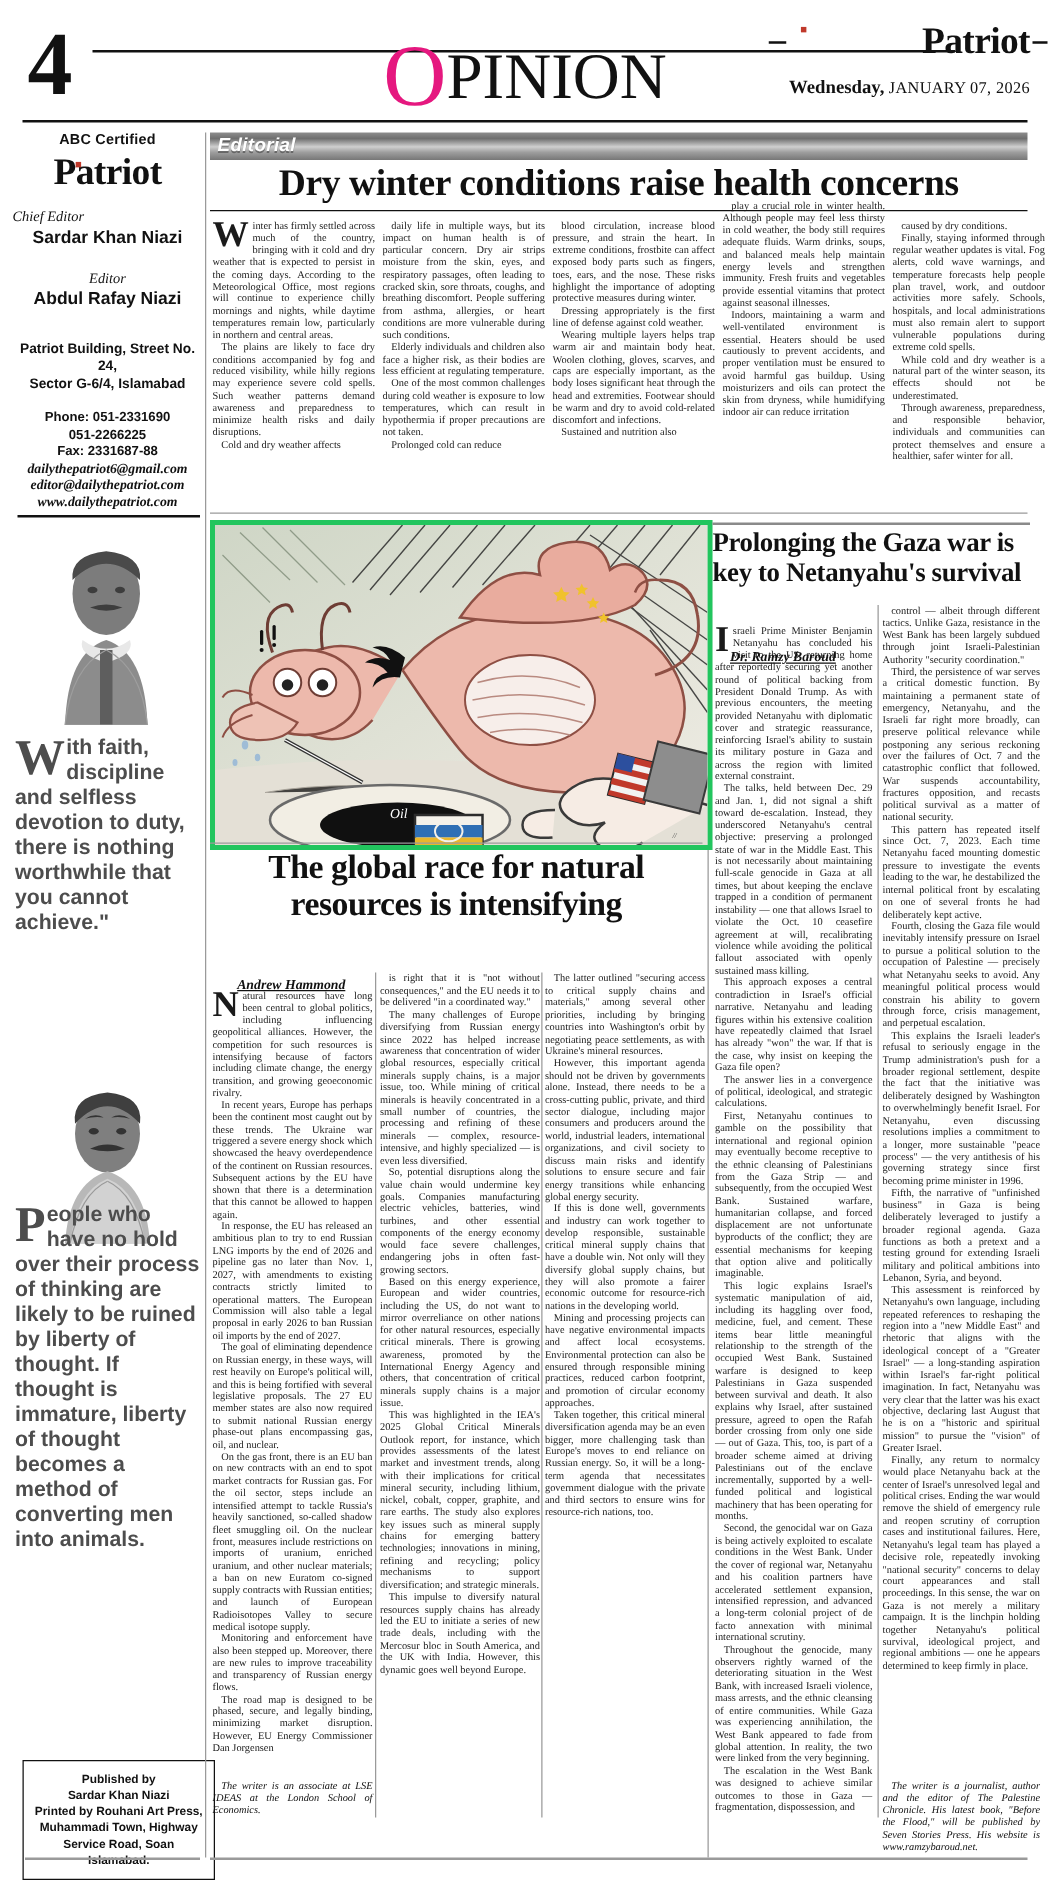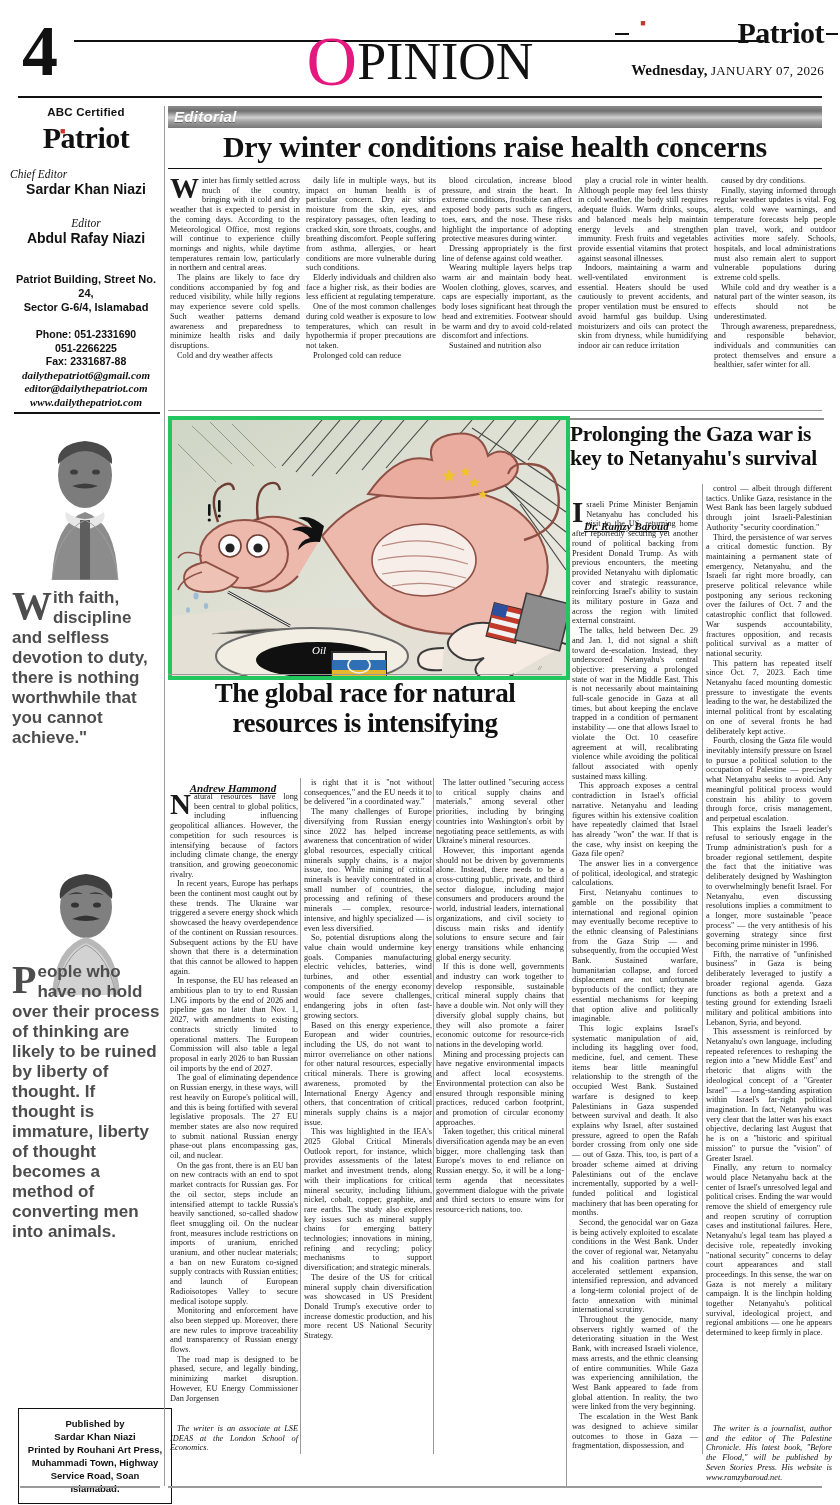--- a/index.html
+++ b/index.html
@@ -205,21 +205,21 @@
       <p>Elderly individuals and children also face a higher risk, as their bodies are less efficient at regulating temperature.</p>
       <p>One of the most common challenges during cold weather is exposure to low temperatures, which can result in hypothermia if proper precautions are not taken.</p>
       <p>Prolonged cold can reduce</p>
     </div>
   <div class="bodytext" style="position:absolute;left:442px;top:176px;width:130px;height:228px;overflow:hidden;">
       <p>blood circulation, increase blood pressure, and strain the heart. In extreme conditions, frostbite can affect exposed body parts such as fingers, toes, ears, and the nose. These risks highlight the importance of adopting protective measures during winter.</p>
       <p>Dressing appropriately is the first line of defense against cold weather.</p>
       <p>Wearing multiple layers helps trap warm air and maintain body heat. Woolen clothing, gloves, scarves, and caps are especially important, as the body loses significant heat through the head and extremities. Footwear should be warm and dry to avoid cold-related discomfort and infections.</p>
       <p>Sustained and nutrition also</p>
     </div>
-  <div class="bodytext" style="position:absolute;left:578px;top:176px;width:130px;height:228px;overflow:hidden;">
+  <div class="bodytext" style="position:absolute;left:578px;top:160px;width:130px;height:228px;overflow:hidden;">
       <p>play a crucial role in winter health. Although people may feel less thirsty in cold weather, the body still requires adequate fluids. Warm drinks, soups, and balanced meals help maintain energy levels and strengthen immunity. Fresh fruits and vegetables provide essential vitamins that protect against seasonal illnesses.</p>
       <p>Indoors, maintaining a warm and well-ventilated environment is essential. Heaters should be used cautiously to prevent accidents, and proper ventilation must be ensured to avoid harmful gas buildup. Using moisturizers and oils can protect the skin from dryness, while humidifying indoor air can reduce irritation</p>
     </div>
   <div class="bodytext" style="position:absolute;left:714px;top:176px;width:122px;height:228px;overflow:hidden;">
       <p>caused by dry conditions.</p>
       <p>Finally, staying informed through regular weather updates is vital. Fog alerts, cold wave warnings, and temperature forecasts help people plan travel, work, and outdoor activities more safely. Schools, hospitals, and local administrations must also remain alert to support vulnerable populations during extreme cold spells.</p>
       <p>While cold and dry weather is a natural part of the winter season, its effects should not be underestimated.</p>
       <p>Through awareness, preparedness, and responsible behavior, individuals and communities can protect themselves and ensure a healthier, safer winter for all.</p>
     </div>
 
@@ -372,21 +372,21 @@
         <p>Monitoring and enforcement have also been stepped up. Moreover, there are new rules to improve traceability and transparency of Russian energy flows.</p>
         <p>The road map is designed to be phased, secure, and legally binding, minimizing market disruption. However, EU Energy Commissioner Dan Jorgensen</p>
       </div>
   </div>
   <div class="bodytext" style="position:absolute;left:304px;top:778px;width:128px;height:676px;overflow:hidden;">
       <p>is right that it is "not without consequences," and the EU needs it to be delivered "in a coordinated way."</p>
       <p>The many challenges of Europe diversifying from Russian energy since 2022 has helped increase awareness that concentration of wider global resources, especially critical minerals supply chains, is a major issue, too. While mining of critical minerals is heavily concentrated in a small number of countries, the processing and refining of these minerals — complex, resource-intensive, and highly specialized — is even less diversified.</p>
       <p>So, potential disruptions along the value chain would undermine key goals. Companies manufacturing electric vehicles, batteries, wind turbines, and other essential components of the energy economy would face severe challenges, endangering jobs in often fast-growing sectors.</p>
       <p>Based on this energy experience, European and wider countries, including the US, do not want to mirror overreliance on other nations for other natural resources, especially critical minerals. There is growing awareness, promoted by the International Energy Agency and others, that concentration of critical minerals supply chains is a major issue.</p>
       <p>This was highlighted in the IEA's 2025 Global Critical Minerals Outlook report, for instance, which provides assessments of the latest market and investment trends, along with their implications for critical mineral security, including lithium, nickel, cobalt, copper, graphite, and rare earths. The study also explores key issues such as mineral supply chains for emerging battery technologies; innovations in mining, refining and recycling; policy mechanisms to support diversification; and strategic minerals.</p>
-      <p>The desire of the US for critical mineral supply chain diversification was showcased in US President Donald Trump's executive order to increase domestic production, and his more recent US National Security Strategy.</p>
+      <p>This impulse to diversify natural resources supply chains has already led the EU to initiate a series of new trade deals, including with the Mercosur bloc in South America, and the UK with India. However, this dynamic goes well beyond Europe.</p>
     </div>
   <div class="bodytext" style="position:absolute;left:436px;top:778px;width:128px;height:600px;overflow:hidden;">
       <p>The latter outlined "securing access to critical supply chains and materials," among several other priorities, including by bringing countries into Washington's orbit by negotiating peace settlements, as with Ukraine's mineral resources.</p>
       <p>However, this important agenda should not be driven by governments alone. Instead, there needs to be a cross-cutting public, private, and third sector dialogue, including major consumers and producers around the world, industrial leaders, international organizations, and civil society to discuss main risks and identify solutions to ensure secure and fair energy transitions while enhancing global energy security.</p>
       <p>If this is done well, governments and industry can work together to develop responsible, sustainable critical mineral supply chains that have a double win. Not only will they diversify global supply chains, but they will also promote a fairer economic outcome for resource-rich nations in the developing world.</p>
       <p>Mining and processing projects can have negative environmental impacts and affect local ecosystems. Environmental protection can also be ensured through responsible mining practices, reduced carbon footprint, and promotion of circular economy approaches.</p>
       <p>Taken together, this critical mineral diversification agenda may be an even bigger, more challenging task than Europe's moves to end reliance on Russian energy. So, it will be a long-term agenda that necessitates government dialogue with the private and third sectors to ensure wins for resource-rich nations, too.</p>
     </div>
   <div class="writernote" style="position:absolute;left:170px;top:1424px;width:128px;">
     <p>The writer is an associate at LSE IDEAS at the London School of Economics.</p>

